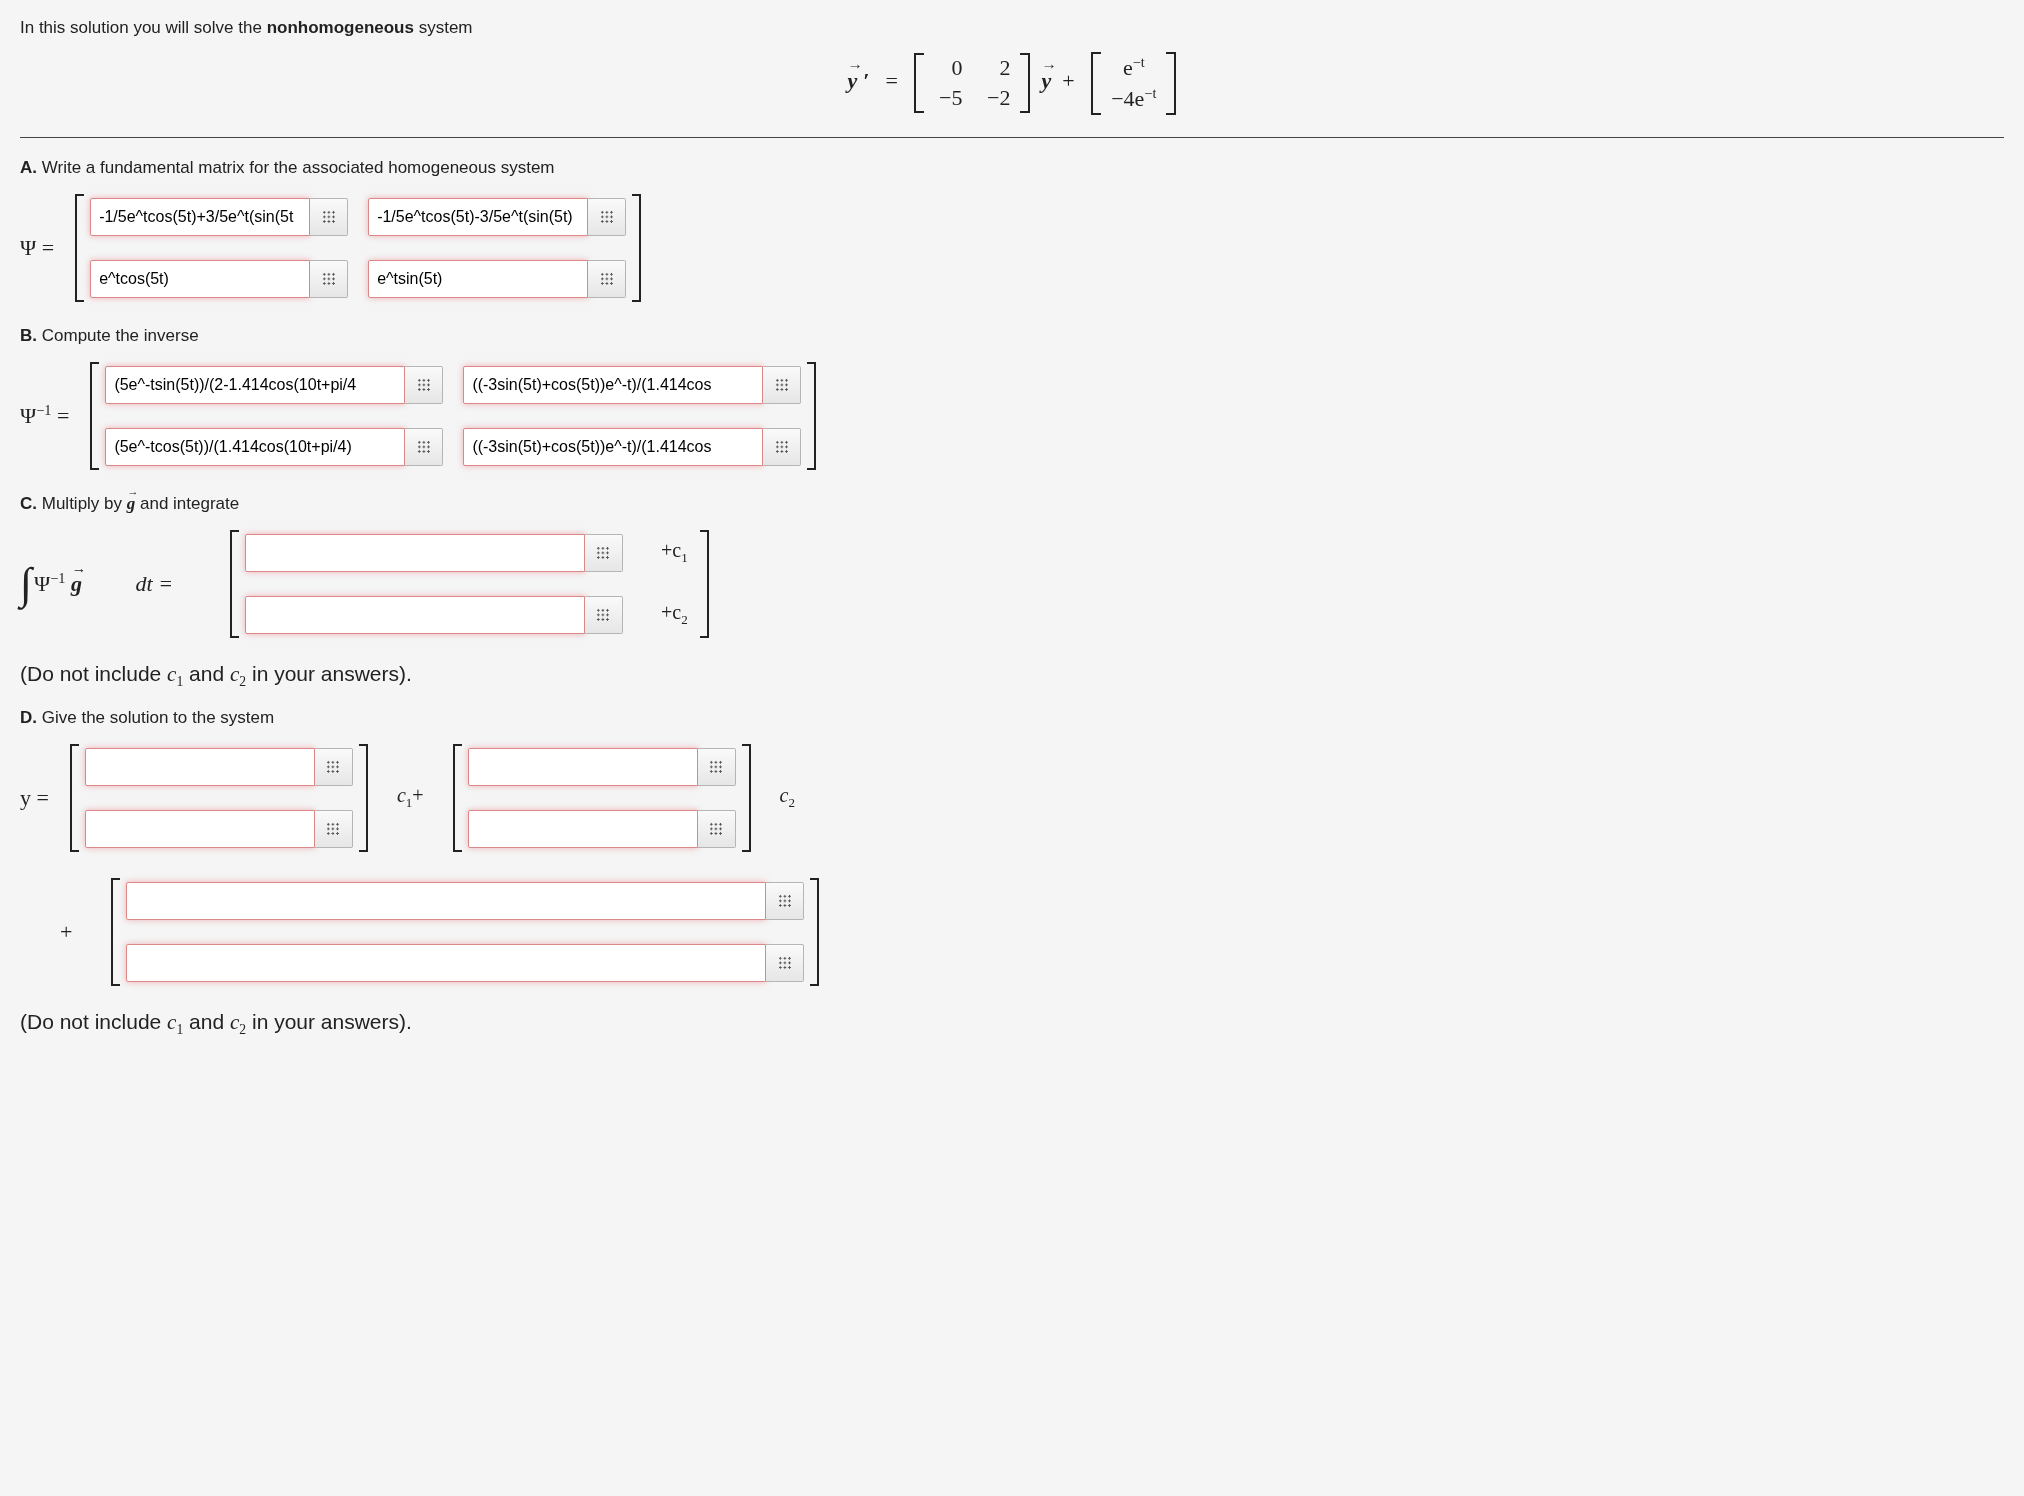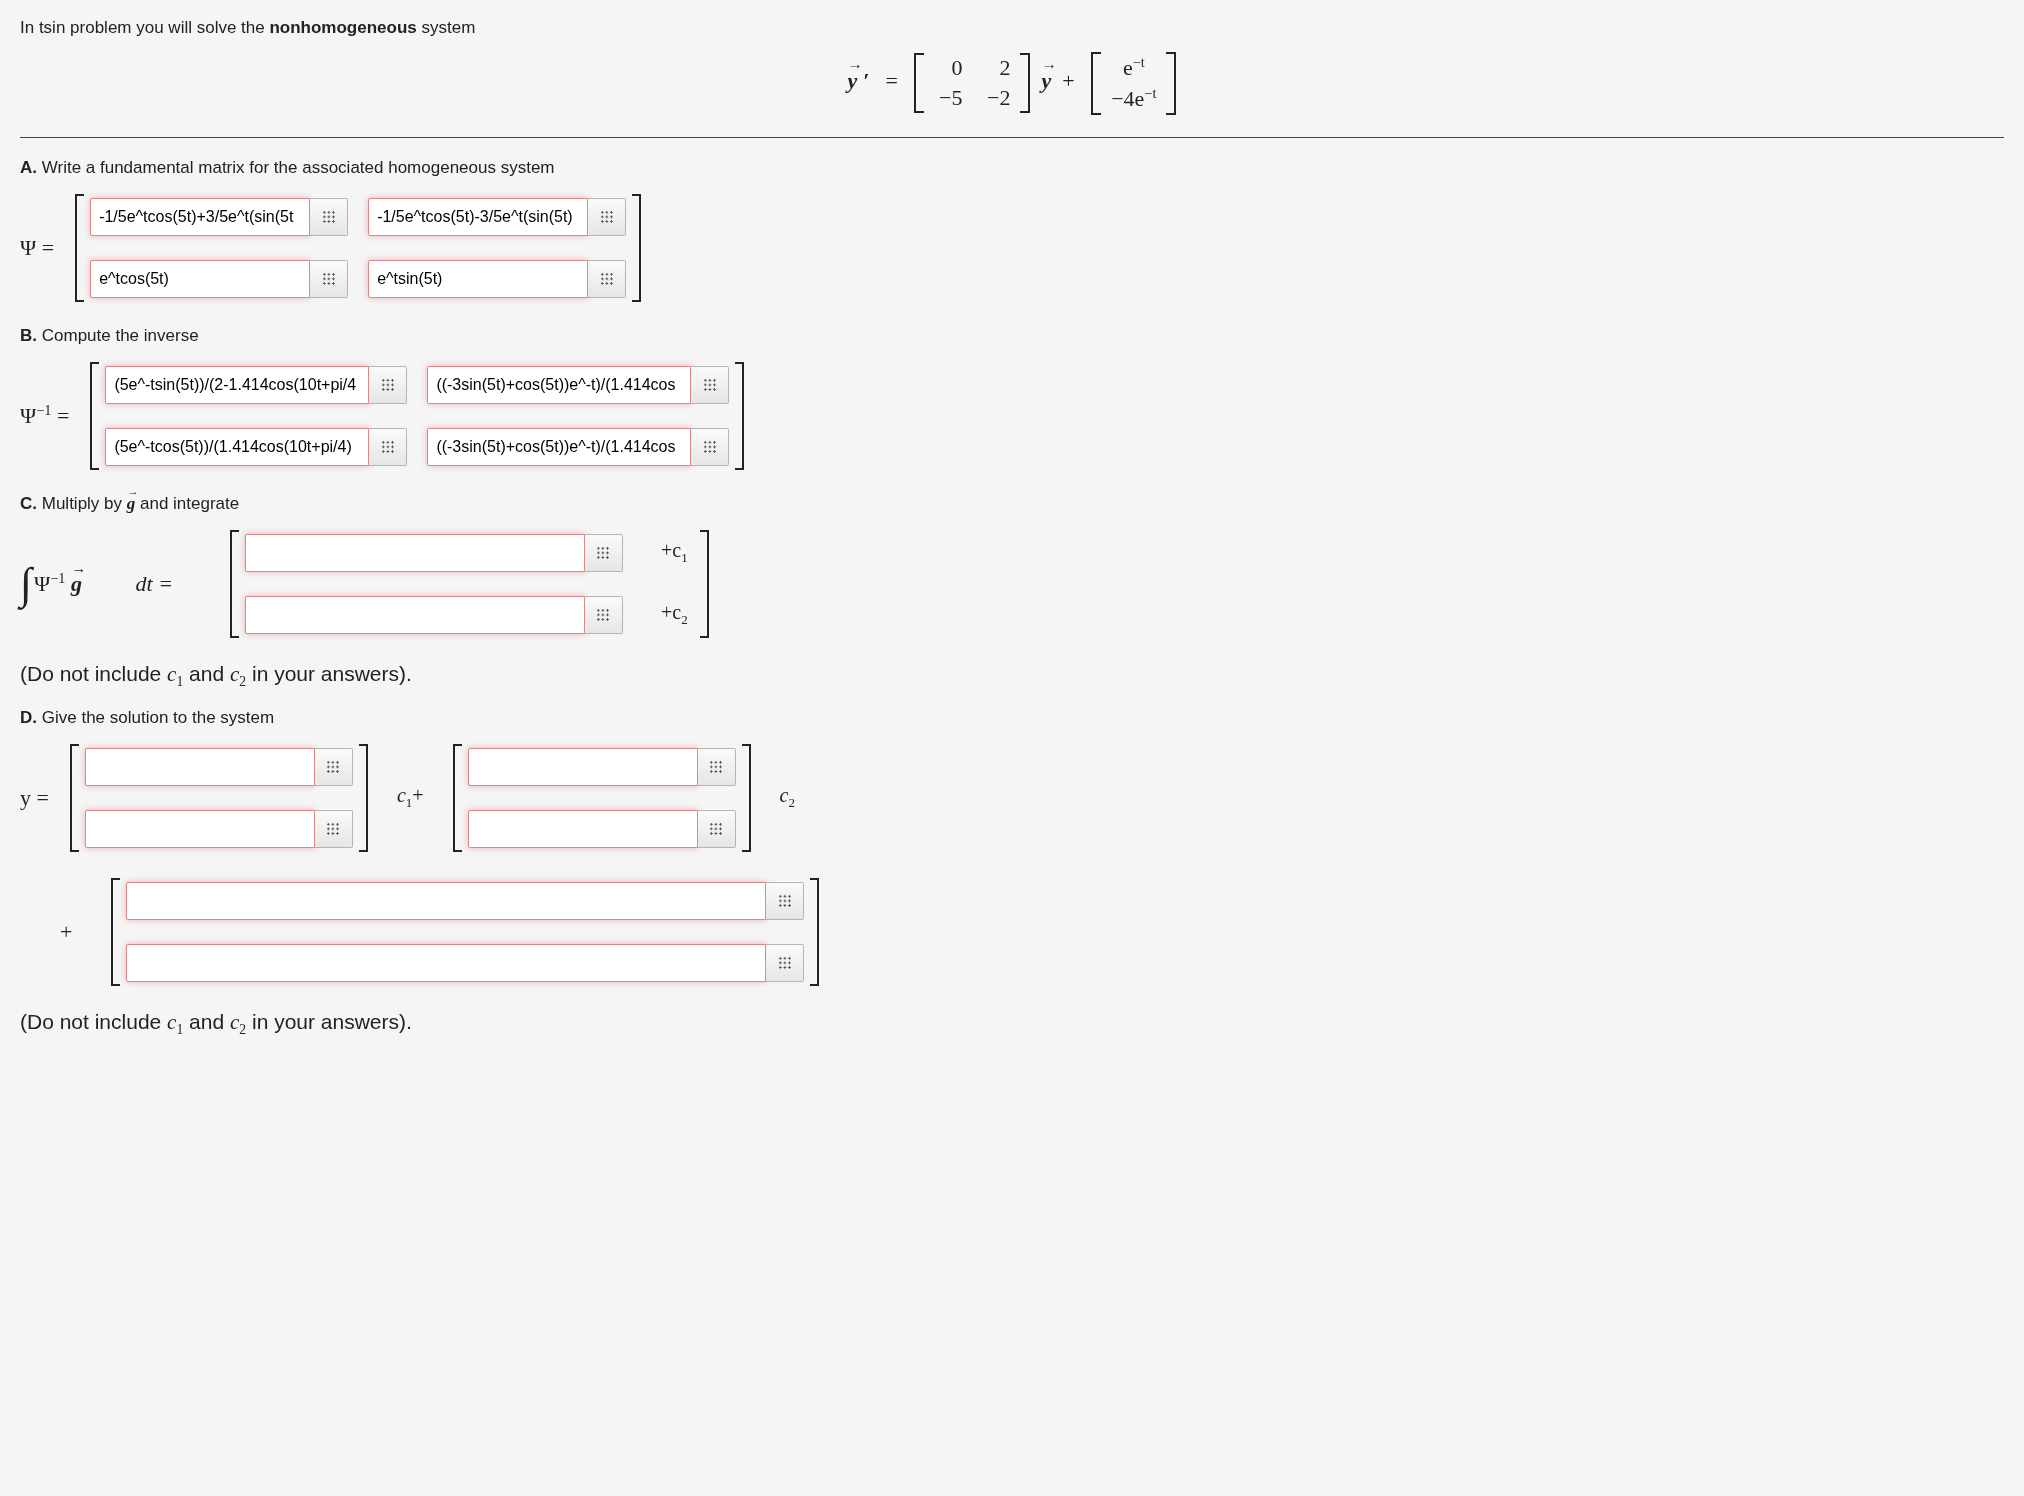--- a/index.html
+++ b/index.html
@@ -109,39 +109,39 @@
     font-size: 22px;
     margin: 0 30px 0 40px;
   }
   .integral {
     font-family: "Times New Roman", Times, serif;
     font-size: 44px;
     margin-right: 2px;
     line-height: 1;
   }
   .w-220 input { width: 220px; }
-  .w-280 input { width: 264px; }
+  .w-280 input { width: 300px; }
   .w-340 input { width: 340px; }
   .w-240 input { width: 230px; }
   .w-650 input { width: 640px; }
   .static-matrix {
     display: inline-flex; align-items: stretch; vertical-align: middle;
     font-family: "Times New Roman", Times, serif;
   }
   .static-matrix .col { display: flex; flex-direction: column; justify-content: space-around; padding: 2px 10px; gap:4px;}
   .static-matrix .cell { text-align: right; min-width: 28px; }
   .sbr { width:10px; border:2px solid #222; }
   .sbr.left { border-right:none; }
   .sbr.right { border-left:none; }
 </style>
 </head>
 <body>
 
 <div class="intro">
-  <span>In tsin problem you will solve the </span><b>nonhomogeneous</b><span> system</span>
+  <span>In this solution you will solve the </span><b>nonhomogeneous</b><span> system</span>
 </div>
 
 <div class="equation-block">
   <span class="vec arrow">y</span><span style="font-style:italic;font-weight:bold;">&nbsp;′</span>
   &nbsp;&nbsp;=&nbsp;&nbsp;
   <span class="static-matrix">
     <span class="sbr left"></span>
     <span class="col">
         <span class="cell">0</span>
         <span class="cell">−5</span>

